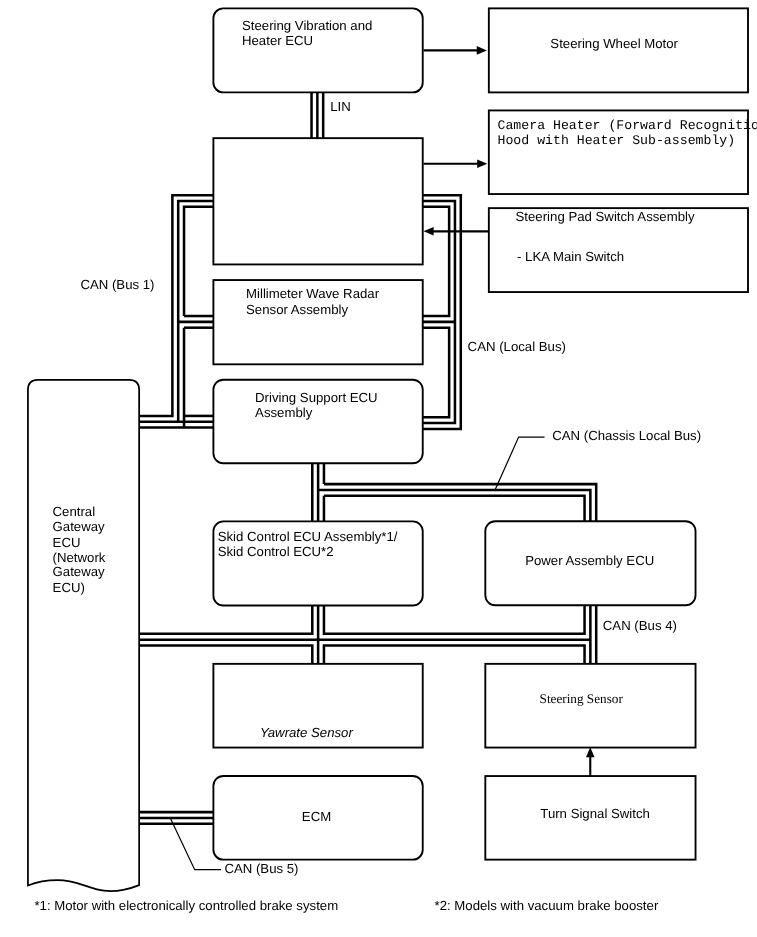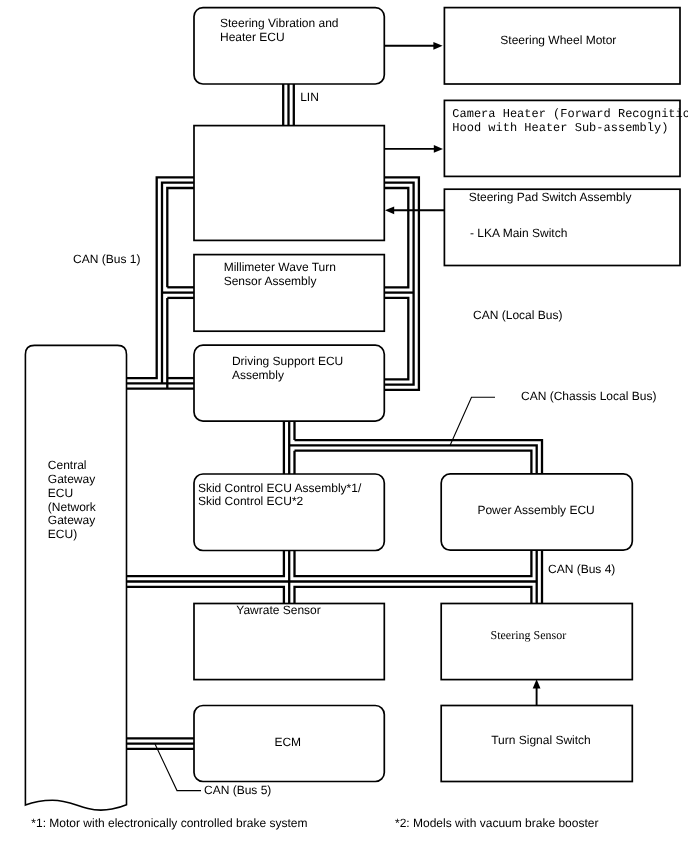--- a/index.html
+++ b/index.html
@@ -89,40 +89,40 @@
         <path d="M155,744 L177,790.6 L201,790.6" class="leader"></path>
       </g>
   </svg>
   <div id="texts">
       <div class="txt boxtext" style="left: 220px; top: 16.9px;">Steering Vibration and
 Heater ECU</div>
       <div class="txt boxtext" style="left: 500.3px; top: 33.9px;">Steering Wheel Motor</div>
       <div class="txt boxtext" style="left: 452.3px; top: 108px; font-family: Liberation Mono, monospace;">Camera Heater (Forward Recognition
 Hood with Heater Sub-assembly)</div>
       <div class="txt boxtext" style="left: 468.7px; top: 191.2px;">Steering Pad Switch Assembly</div>
-      <div class="txt boxtext" style="left: 223.7px; top: 260.9px;">Millimeter Wave Turn
+      <div class="txt boxtext" style="left: 223.7px; top: 260.9px;">Millimeter Wave Radar
 Sensor Assembly</div>
       <div class="txt boxtext" style="left: 231.9px; top: 355px;">Driving Support ECU
 Assembly</div>
       <div class="txt boxtext" style="left: 197.9px; top: 481.7px;">Skid Control ECU Assembly*1/
 Skid Control ECU*2</div>
       <div class="txt boxtext" style="left: 477.4px; top: 503.8px;">Power Assembly ECU</div>
-      <div class="txt boxtext" style="left: 236.3px; top: 604px;">Yawrate Sensor</div>
+      <div class="txt boxtext" style="left: 236.3px; top: 660px; font-style: italic;">Yawrate Sensor</div>
       <div class="txt boxtext" style="left: 490.5px; top: 629px; font-family: Liberation Serif, serif;">Steering Sensor</div>
       <div class="txt boxtext" style="left: 274.4px; top: 736.1px;">ECM</div>
       <div class="txt boxtext" style="left: 491.2px; top: 733.6px;">Turn Signal Switch</div>
       <div class="txt boxtext" style="left: 47.8px; top: 458.8px; line-height: 13.9px;">Central
 Gateway
 ECU
 (Network
 Gateway
 ECU)</div>
       <div class="txt label" style="left: 73.1px; top: 252.8px;">CAN (Bus 1)</div>
       <div class="txt label" style="left: 300.2px; top: 90.9px;">LIN</div>
-      <div class="txt label" style="left: 425.1px; top: 308.9px; margin-left: 48px;">CAN (Local Bus)</div>
-      <div class="txt label" style="left: 521px; top: 390px;">CAN (Chassis Local Bus)</div>
+      <div class="txt label" style="left: 425.1px; top: 308.9px;">CAN (Local Bus)</div>
+      <div class="txt label" style="left: 502px; top: 390px;">CAN (Chassis Local Bus)</div>
       <div class="txt label" style="left: 548px; top: 562.7px;">CAN (Bus 4)</div>
       <div class="txt label" style="left: 204px; top: 783.8px;">CAN (Bus 5)</div>
       <div class="txt boxtext" style="left: 470px; top: 227.2px;">- LKA Main Switch</div>
       <div class="txt note" style="left: 31.3px; top: 816.8px;">*1: Motor with electronically controlled brake system</div>
       <div class="txt note" style="left: 395px; top: 816.8px;">*2: Models with vacuum brake booster</div>
     </div>
 </div>
 
 </body></html>

